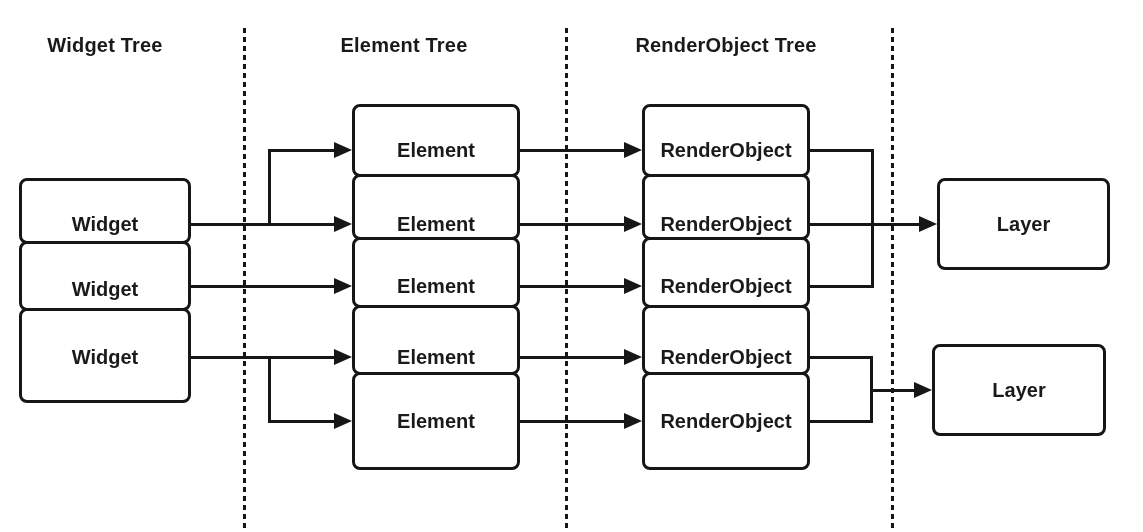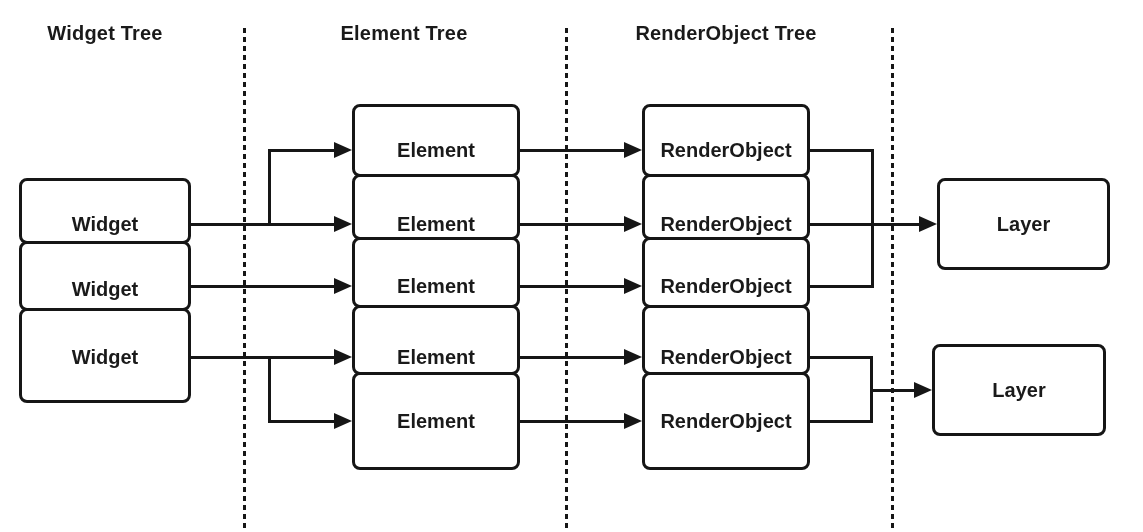--- a/index.html
+++ b/index.html
@@ -13,20 +13,21 @@
     overflow: hidden;
   }
   .col-title {
     position: absolute;
     text-align: center;
     font-size: 20px;
     font-weight: bold;
     color: #1a1a1a;
     letter-spacing: 0.2px;
     white-space: nowrap;
+    margin-top: 12px;
   }
   .divider {
     position: absolute;
     width: 3px;
     background: repeating-linear-gradient(to bottom, #161616 0px, #161616 5px, transparent 5px, transparent 9px);
   }
   .box {
     position: absolute;
     border: 3px solid #161616;
     border-radius: 8px;

